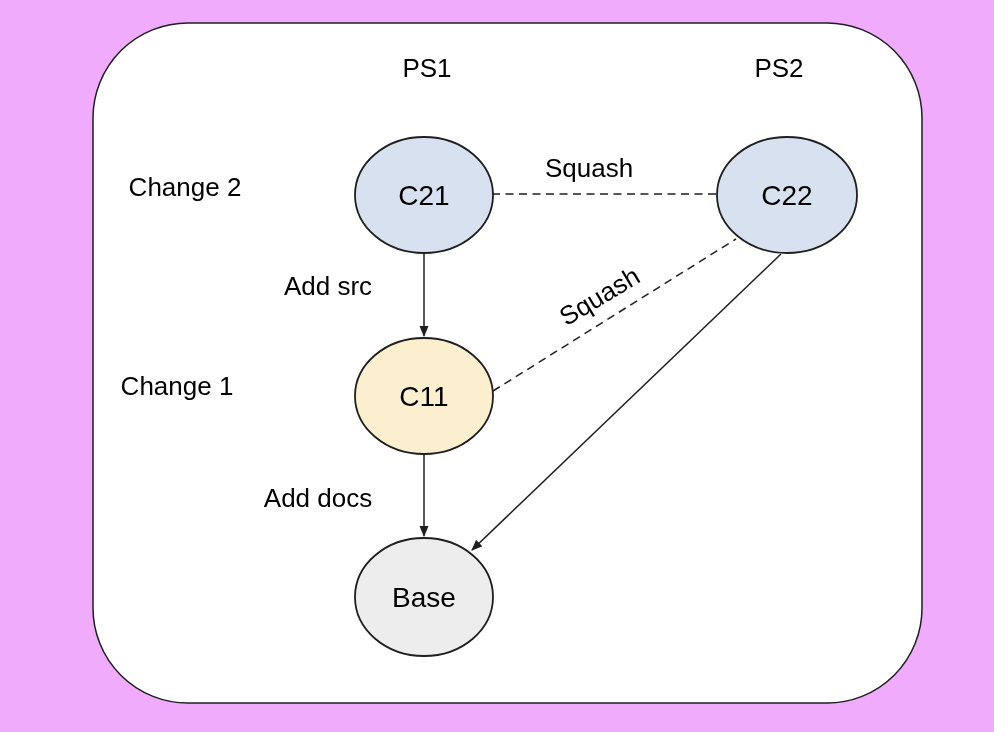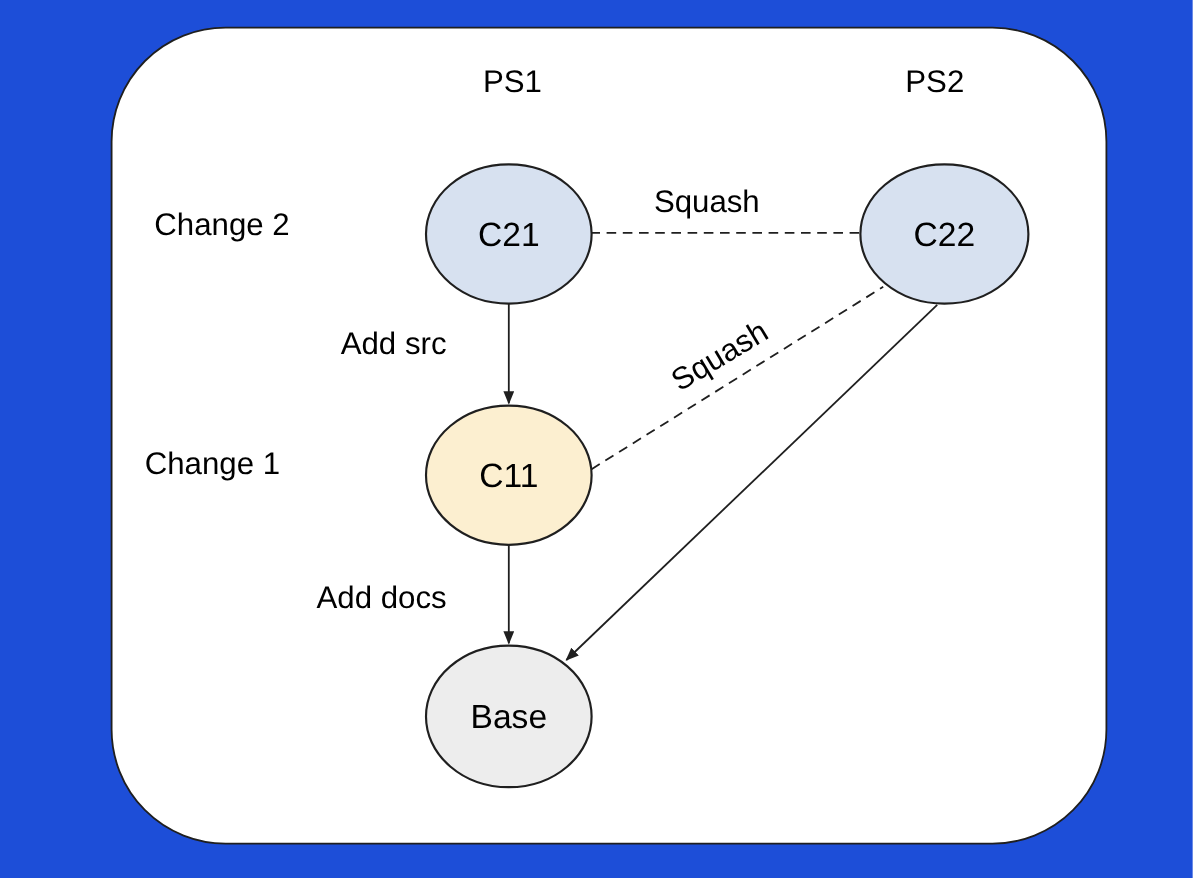--- a/index.html
+++ b/index.html
@@ -5,21 +5,21 @@
   html, body {
     margin: 0;
     padding: 0;
     background: #ffffff;
     font-family: "Liberation Sans", sans-serif;
   }
   .stage {
     position: relative;
     width: 994px;
     height: 732px;
-    background: #1d4ed8;
+    background: #f0abfc;
     overflow: hidden;
   }
   svg { display: block; }
   text {
     fill: #000000;
     font-family: "Liberation Sans", sans-serif;
   }
   .edge-label, .row-label, .col-label {
     font-size: 26px;
   }

